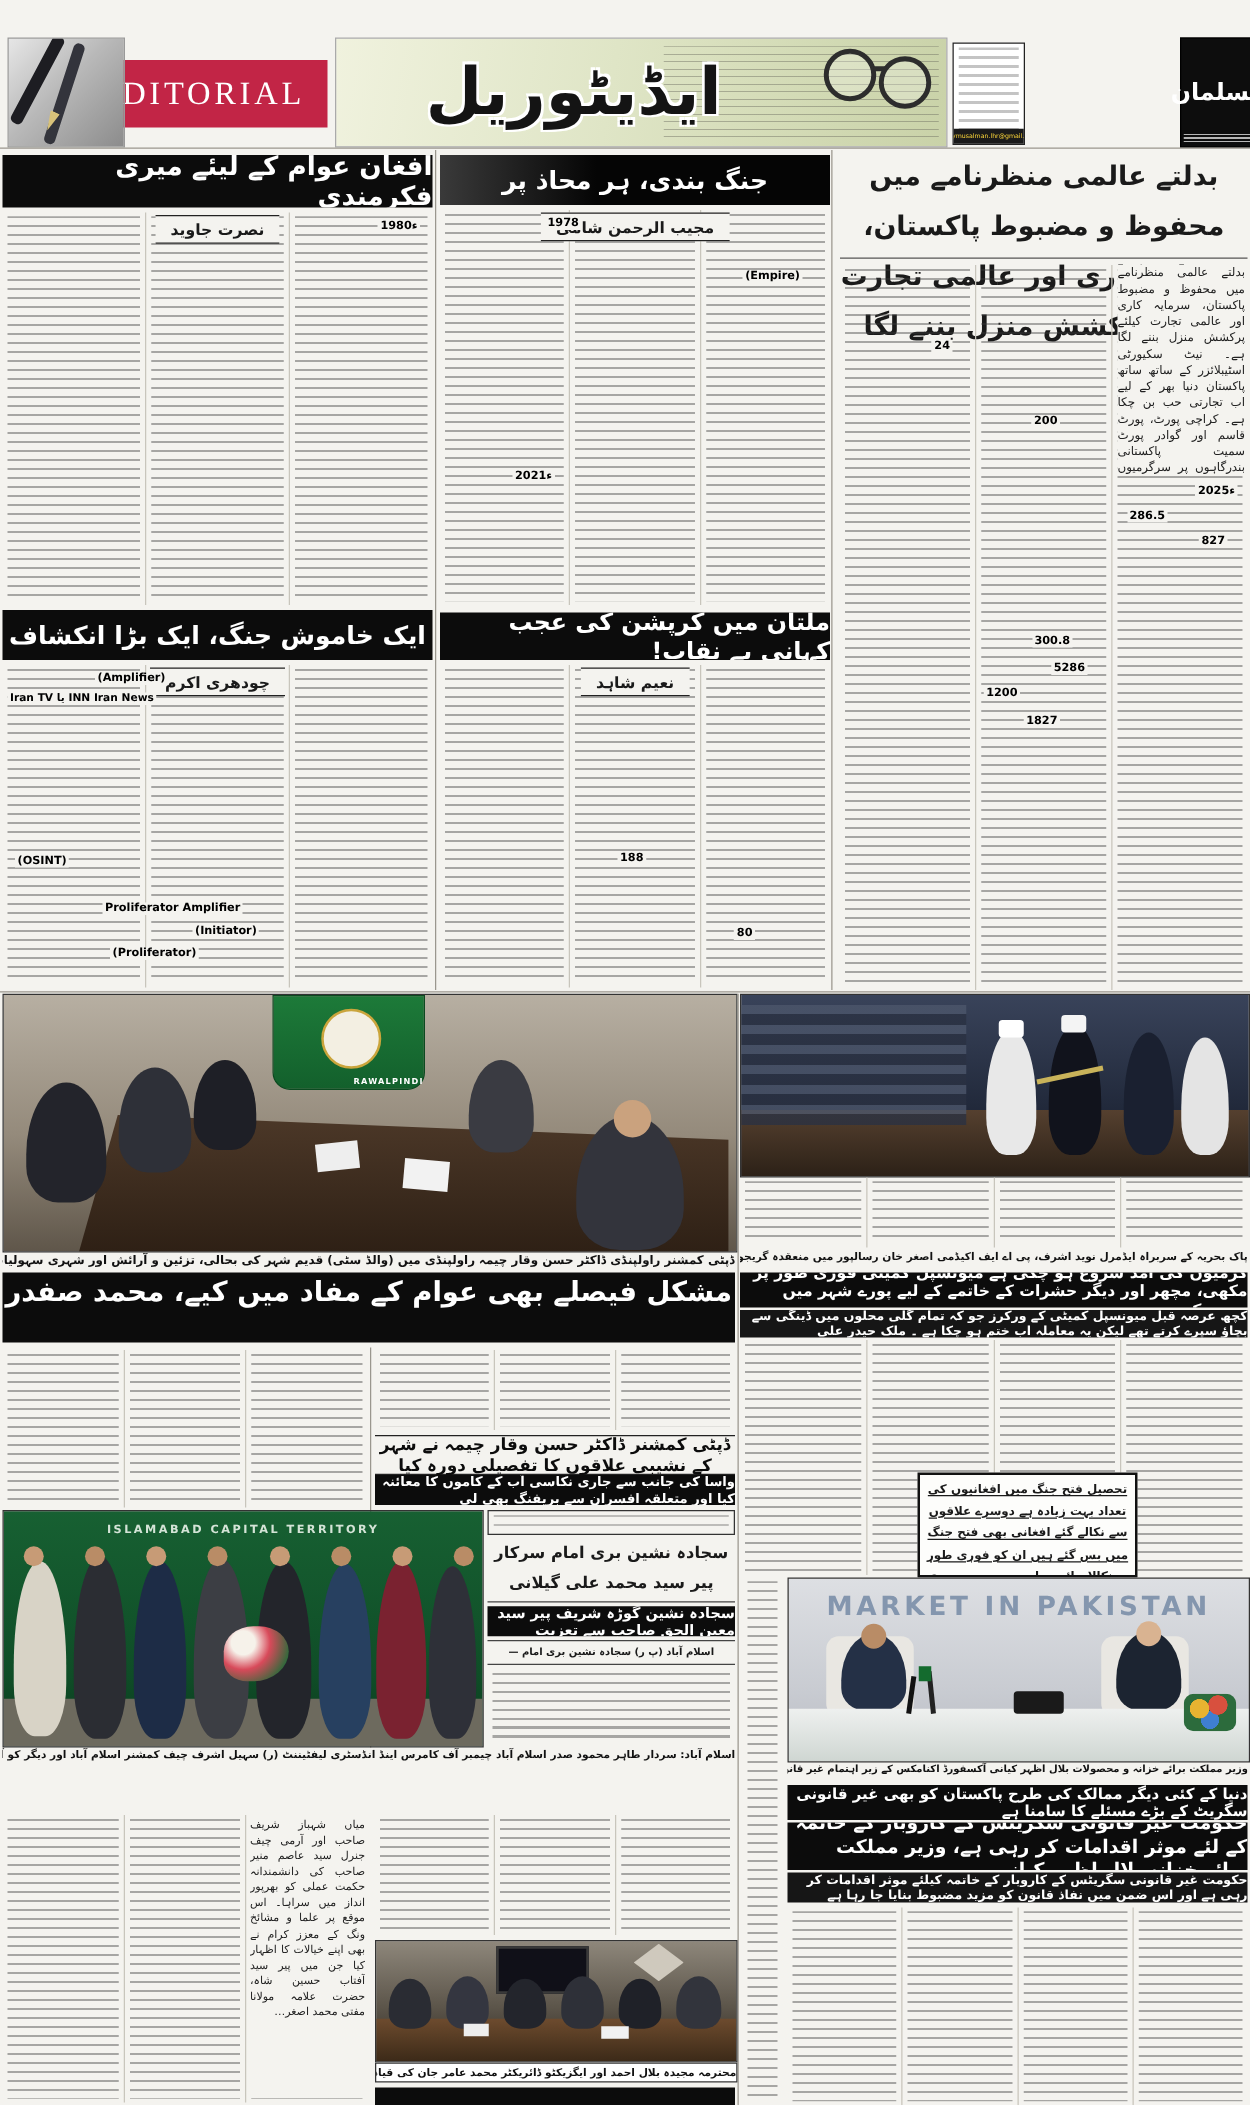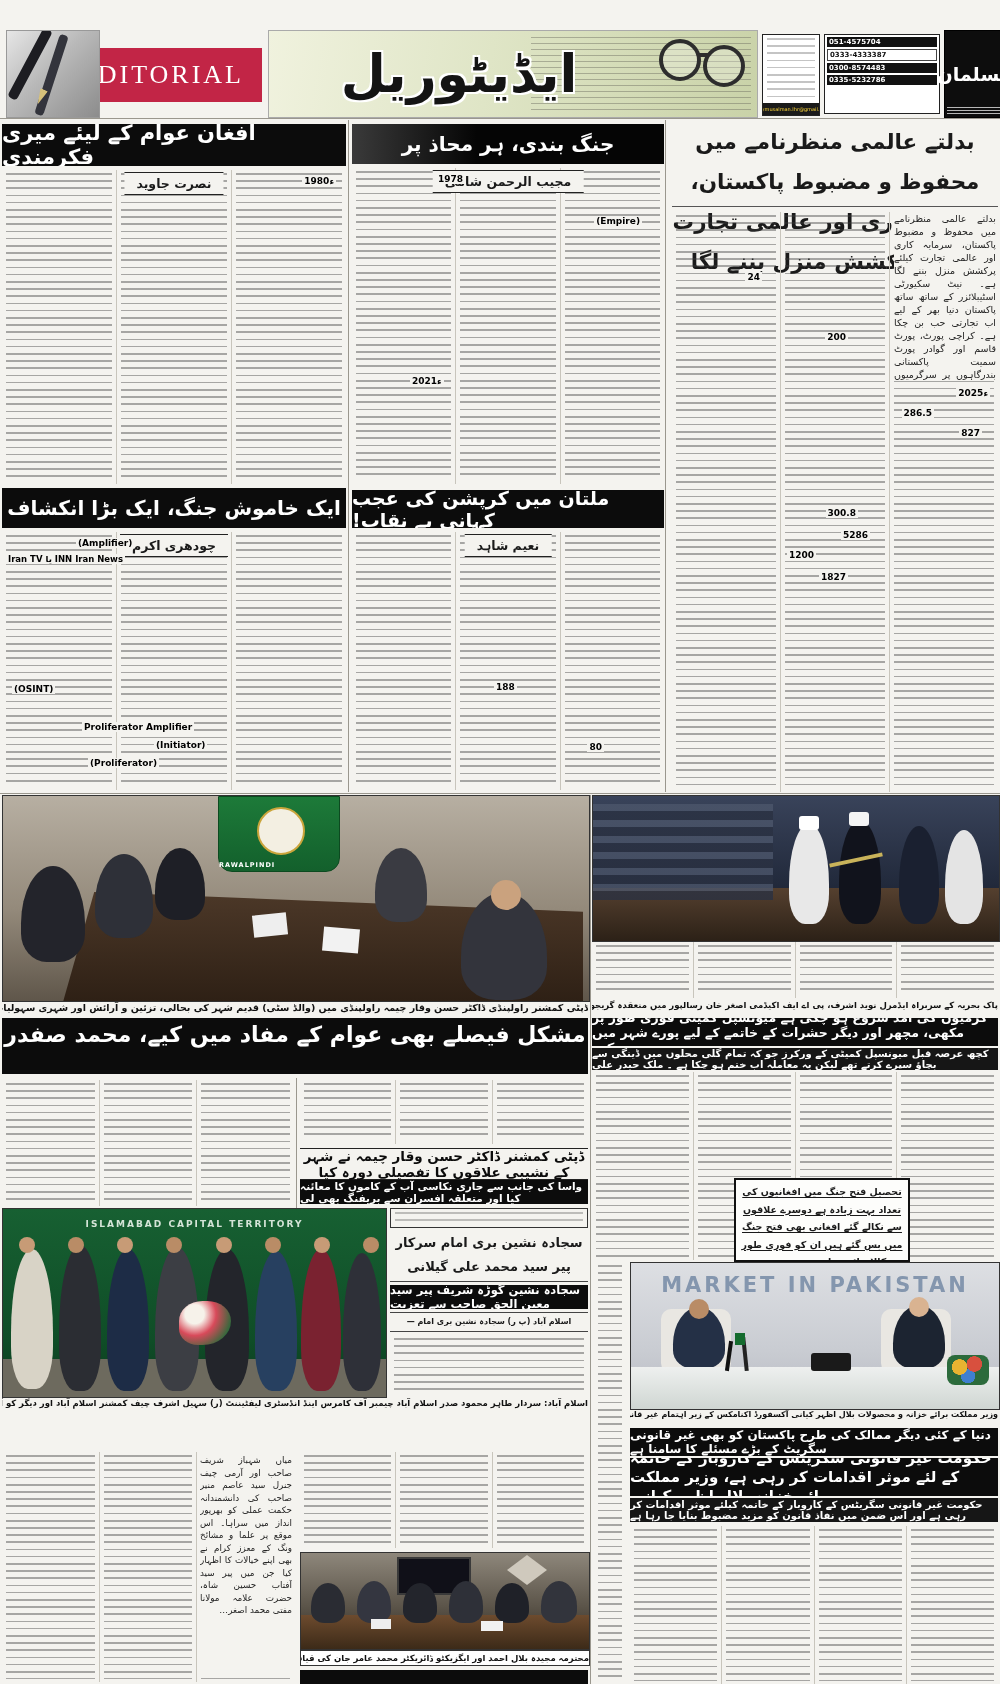--- a/index.html
+++ b/index.html
@@ -1,21 +1,21 @@
 <!DOCTYPE html>
 <html><head>
 <meta charset="utf-8">
 <style>
   html,body{margin:0;padding:0;background:#888;}
   .page{position:relative;width:1000px;height:1684px;margin:0 auto;background:#f4f3ef;
         font-family:"DejaVu Sans",sans-serif;color:#1a1a1a;overflow:hidden;}
   .abs{position:absolute;}
   .rtl{direction:rtl;}
   .bar{background:#0c0c0c;color:#fff;display:flex;align-items:center;justify-content:center;
-       text-align:left;font-weight:bold;overflow:hidden;}
+       text-align:right;font-weight:bold;overflow:hidden;}
   .whitehead{background:#f4f3ef;color:#0c0c0c;display:flex;align-items:center;justify-content:center;
        text-align:center;font-weight:bold;border-top:1px solid #222;border-bottom:1px solid #222;}
   .cols{display:flex;flex-direction:row-reverse;position:absolute;inset:0;}
   .col{flex:1;position:relative;padding:0 3px;}
   .col:not(:first-child){border-right:1px solid #c8c5bc;}
   .fl{position:absolute;inset:3px 4px;opacity:.42;
       background-image:repeating-linear-gradient(to bottom,#3b3b3b 0,#3b3b3b 1.7px,transparent 1.7px,transparent 7.2px);}
   .fl.light{opacity:.3;}
   .tok{position:absolute;background:#f4f3ef;color:#000;font-weight:bold;font-size:9px;line-height:10px;
        direction:ltr;padding:0 2px;z-index:3;white-space:nowrap;}
@@ -61,26 +61,20 @@
       <div class="abs" style="right:48px;top:22px;width:10px;height:4px;background:#2d2d2d;"></div>
       <div class="abs rtl" style="left:30px;top:2px;width:320px;height:82px;display:flex;align-items:center;justify-content:center;
            font-size:52px;font-weight:bold;color:#141414;text-shadow:2px 2px 0 #fff,-2px -2px 0 #fff,2px -2px 0 #fff,-2px 2px 0 #fff;">ایڈیٹوریل</div>
     </div>
 
     <div class="abs" style="left:756px;top:4px;width:56px;height:80px;background:#fff;border:1.5px solid #222;">
       <div class="fl light"></div>
       <div class="abs" style="left:0;bottom:0;width:100%;height:12px;background:#1a1a1a;color:#ffd83a;font-size:5px;display:flex;align-items:center;justify-content:center;overflow:hidden;">Dailymusalman.lhr@gmail.com</div>
     </div>
 
-    <div class="abs" style="left:818px;top:4px;width:116px;height:80px;background:#fff;border:1.5px solid #222;padding:2px;box-sizing:border-box;">
-      <div style="background:#111;color:#fff;font-size:7px;font-weight:bold;text-align:left;padding:1px 2px;margin-bottom:2px;direction:ltr;">051-4575704</div>
-      <div style="background:#fff;color:#111;font-size:7px;font-weight:bold;border:1px solid #444;padding:1px 2px;margin-bottom:2px;direction:ltr;">0333-4333387</div>
-      <div style="background:#111;color:#fff;font-size:7px;font-weight:bold;padding:1px 2px;margin-bottom:2px;direction:ltr;">0300-8574483</div>
-      <div style="background:#111;color:#fff;font-size:7px;font-weight:bold;padding:1px 2px;direction:ltr;">0335-5232786</div>
-    </div>
 
     <div class="abs" style="left:938px;top:0;width:58px;height:86px;background:#0d0d0d;border:1px solid #000;display:flex;align-items:center;justify-content:center;">
       <span class="rtl" style="color:#fff;font-size:19px;font-weight:bold;">مسلمان</span>
       <div class="abs" style="left:2px;bottom:2px;width:54px;height:8px;opacity:.7;
            background-image:repeating-linear-gradient(to bottom,#fff 0,#fff 1px,transparent 1px,transparent 3px);"></div>
     </div>
   </div>
 
   <div class="hrule" style="left:0;top:118px;width:1000px;"></div>
 
@@ -189,21 +183,21 @@
     <span class="tok" style="left:80px;top:190px;">Proliferator Amplifier</span>
     <span class="tok" style="left:86px;top:226px;">(Proliferator)</span>
     <span class="tok" style="left:152px;top:208px;">(Initiator)</span>
   </div>
 
   <div class="hrule" style="left:0;top:793px;width:1000px;"></div>
 
   <div class="photo" style="left:2px;top:795px;width:586px;height:205px;background:linear-gradient(#b7afa2 0%,#948a7b 55%,#5f564a 100%);">
     <div class="abs" style="left:215px;top:0;width:120px;height:74px;background:linear-gradient(#1d7a39,#13602c);border-radius:0 0 14px 14px;border:1px solid #0c4a20;">
       <div class="abs" style="left:38px;top:10px;width:44px;height:44px;background:#f3efe2;border-radius:50%;border:2px solid #caa53c;"></div>
-      <div class="abs" style="left:0;bottom:2px;width:100%;text-align:left;color:#fff;font-size:6.5px;font-weight:bold;letter-spacing:1px;">RAWALPINDI</div>
+      <div class="abs" style="left:0;bottom:2px;width:100%;text-align:right;color:#fff;font-size:6.5px;font-weight:bold;letter-spacing:1px;">RAWALPINDI</div>
     </div>
     <div class="abs" style="left:60px;top:96px;width:520px;height:110px;background:linear-gradient(#4c3828,#2e2015);clip-path:polygon(6% 0,100% 18%,100% 100%,0 100%);"></div>
     <div class="abs" style="left:250px;top:118px;width:34px;height:22px;background:#eee;transform:rotate(-6deg);"></div>
     <div class="abs" style="left:320px;top:132px;width:36px;height:24px;background:#f2f2f2;transform:rotate(5deg);"></div>
     <div class="fig" style="left:18px;top:70px;width:64px;height:96px;background:#23242b;"></div>
     <div class="fig" style="left:92px;top:58px;width:58px;height:84px;background:#2e3038;"></div>
     <div class="fig" style="left:152px;top:52px;width:50px;height:72px;background:#1e1f26;"></div>
     <div class="fig" style="left:372px;top:52px;width:52px;height:74px;background:#3a3b42;"></div>
     <div class="fig" style="left:458px;top:96px;width:86px;height:108px;background:#33343c;"></div>
     <div class="abs" style="left:488px;top:84px;width:30px;height:30px;border-radius:50%;background:#caa27e;"></div>

